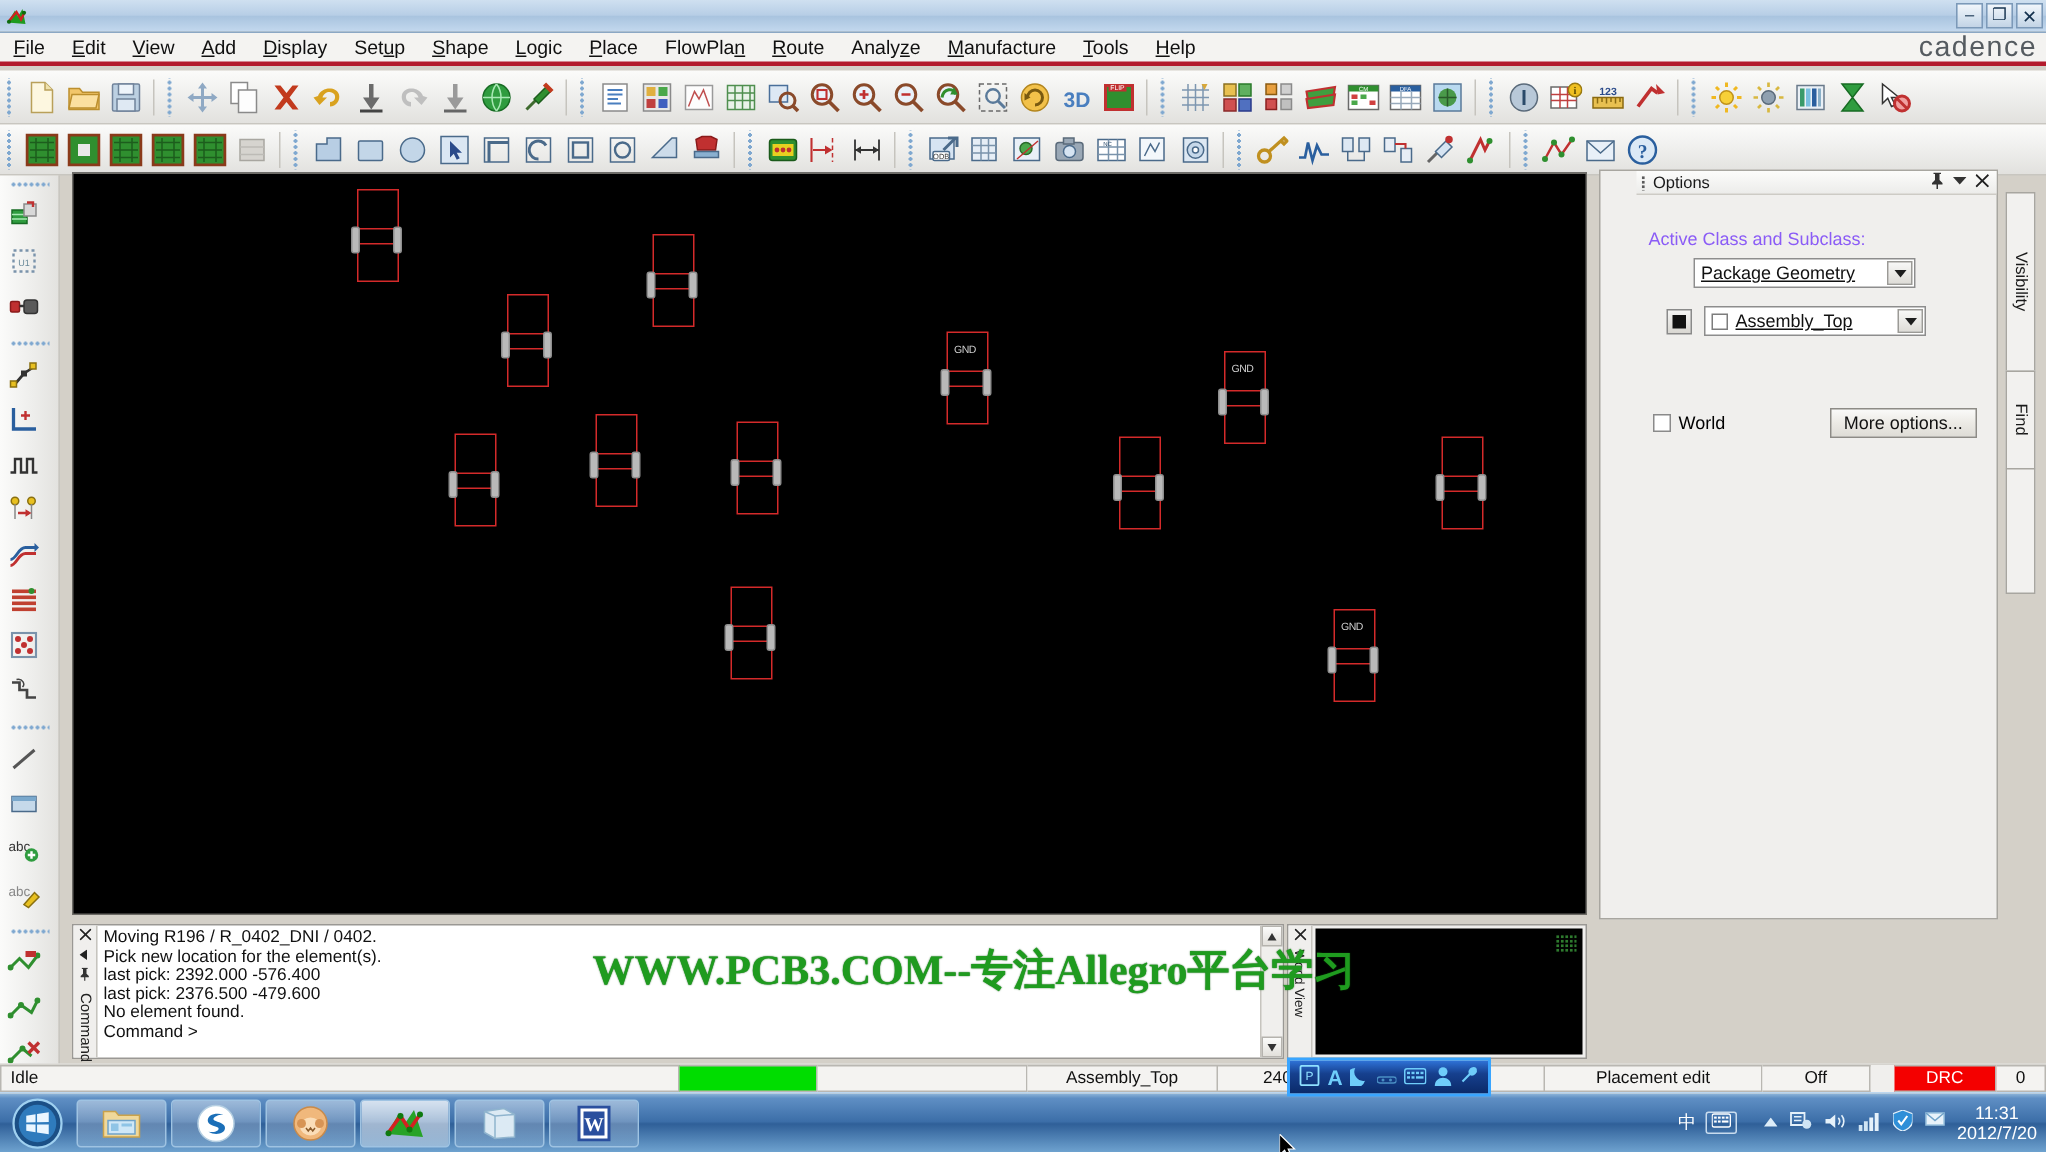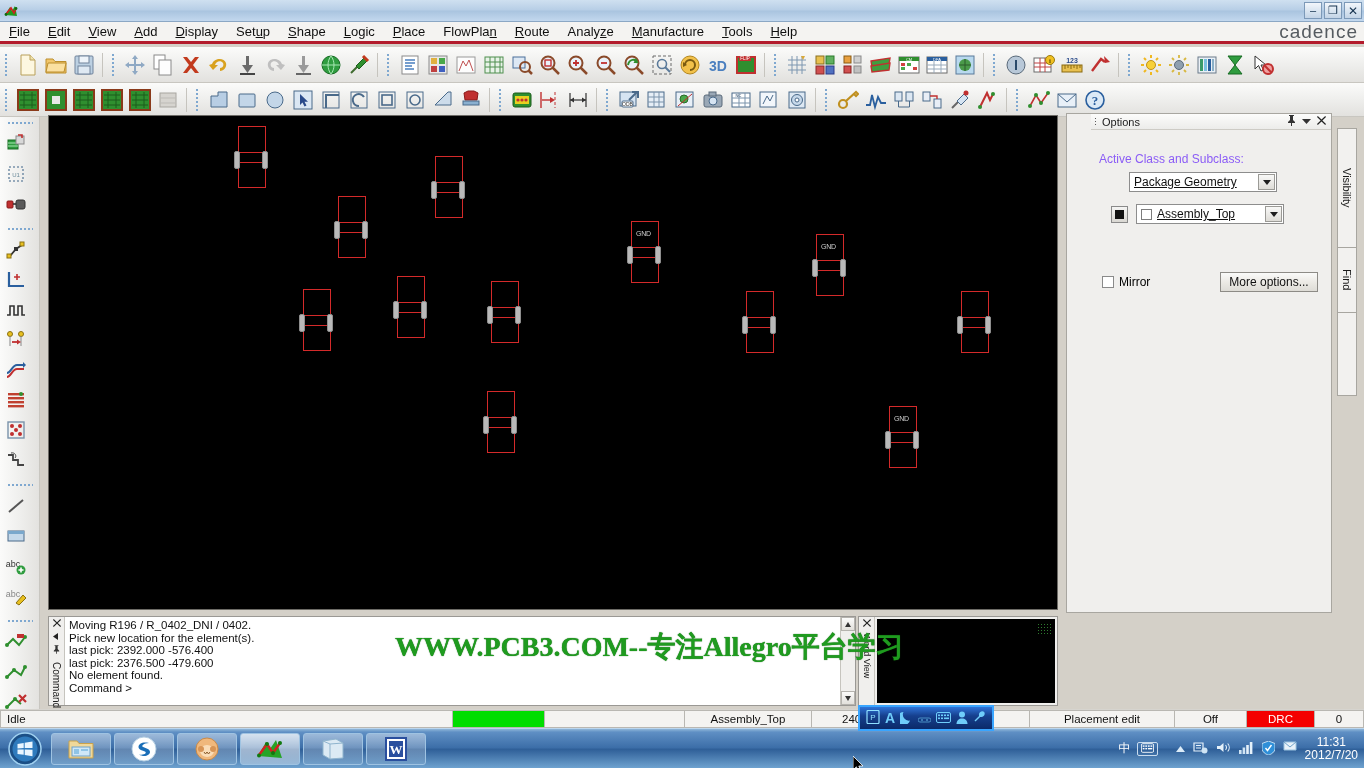--- a/index.html
+++ b/index.html
@@ -1155,21 +1155,21 @@
           <span class="sub-chip"></span>
           <span>Assembly_Top</span>
           <span class="arrow">
               <i></i>
             </span>
         </div>
       </div>
 
       <div class="opt-foot">
         <span class="chk"></span>
-        <span>Mirror</span>
+        <span>World</span>
         <button class="btn-std">More options...</button>
       </div>
     </div>
   </div>
 
   <div class="sidetabs">
     <div class="sidetab visibility">
       <span>Visibility</span>
     </div>
     <div class="sidetab find">
@@ -1233,21 +1233,21 @@
 
   <div class="statusbar">
     <div class="st-cell first" style="width:453px;">Idle</div>
     <div class="st-progress"></div>
     <div class="st-cell" style="width:140px;"></div>
     <div class="st-cell" style="width:127px;justify-content:center;">Assembly_Top</div>
     <div class="st-cell" style="width:148px;justify-content:center;">2402.100, -683.3</div>
     <div class="st-cell" style="width:70px;"></div>
     <div class="st-cell" style="width:145px;justify-content:center;">Placement edit</div>
     <div class="st-cell" style="width:72px;justify-content:center;">Off</div>
-    <div class="st-cell st-drc" style="width:68px;">DRC</div>
+    <div class="st-cell st-drc" style="width:68px;margin-left:16px;">DRC</div>
     <div class="st-cell" style="width:auto;flex:1;justify-content:center;">0</div>
   </div>
 
   <div class="st-ime">
     <span class="ime-ico">
       <svg width="14" height="14" viewBox="0 0 14 14">
           <rect x="1" y="0.5" width="12" height="13" rx="1" fill="none" stroke="#8fe0ff" stroke-width="1.2"></rect>
           <text x="7" y="10" font-size="8" fill="#8fe0ff" text-anchor="middle" font-family="Liberation Sans, sans-serif">P</text>
         </svg>
     </span>

